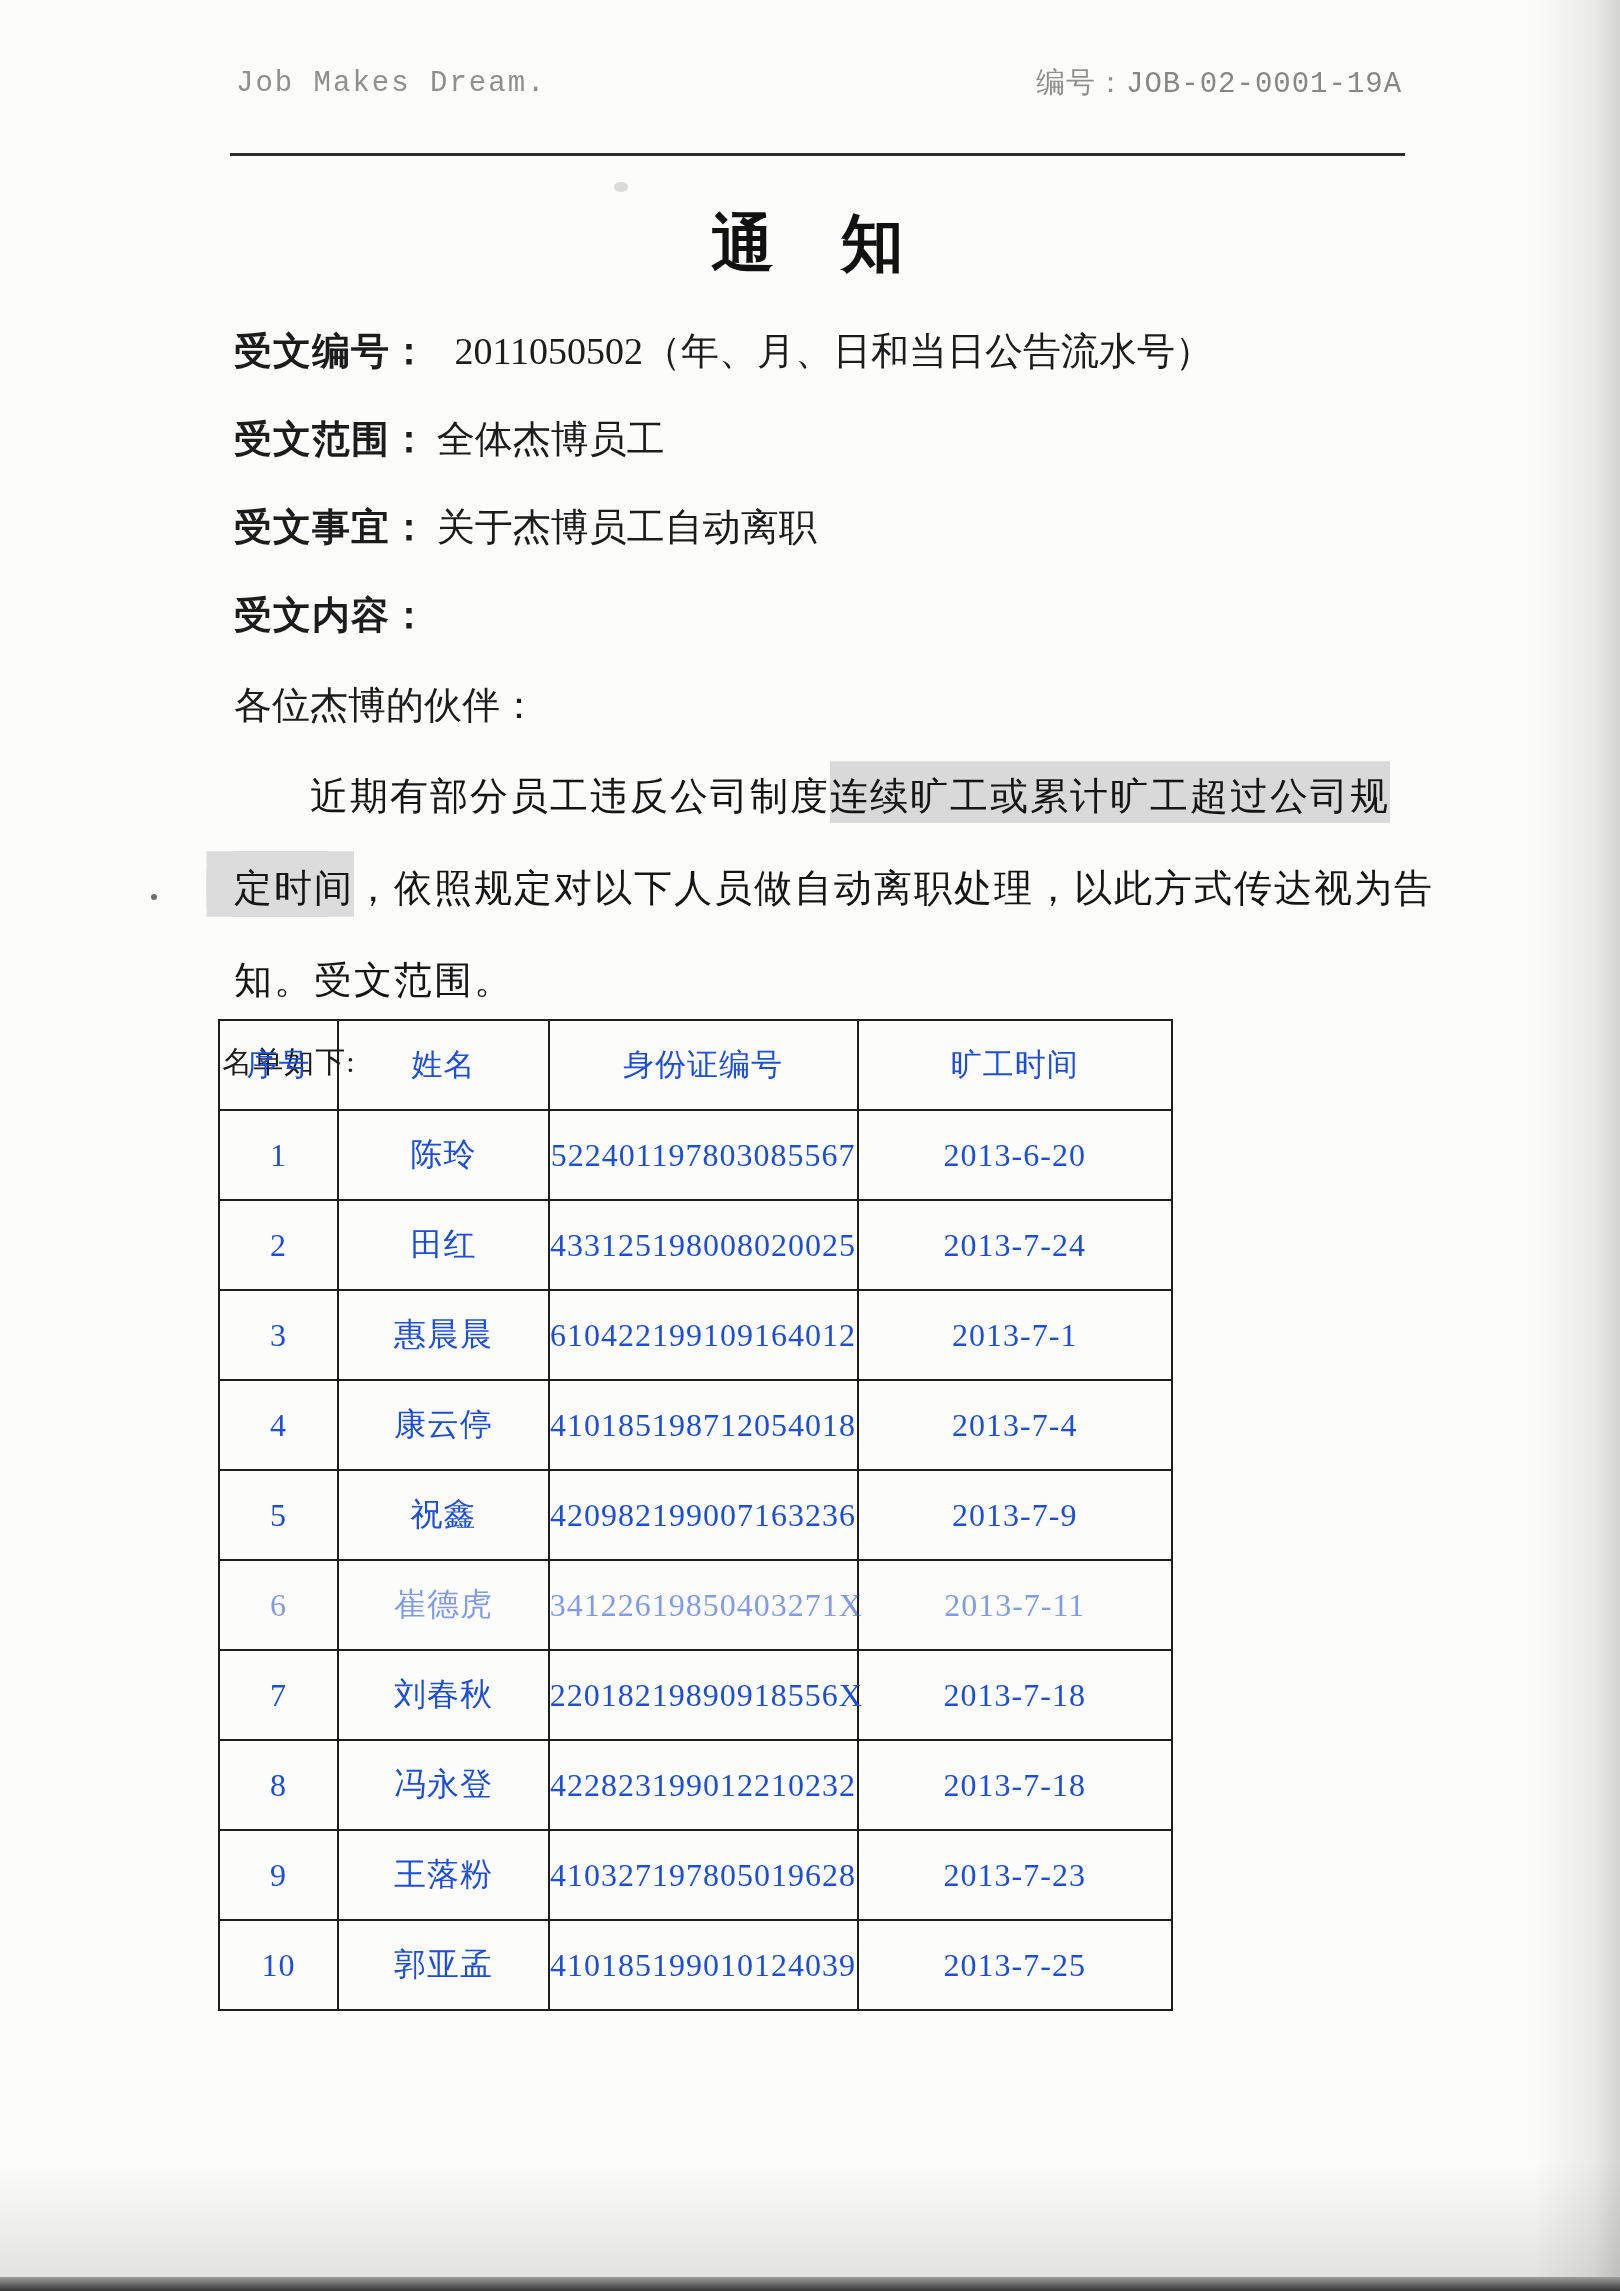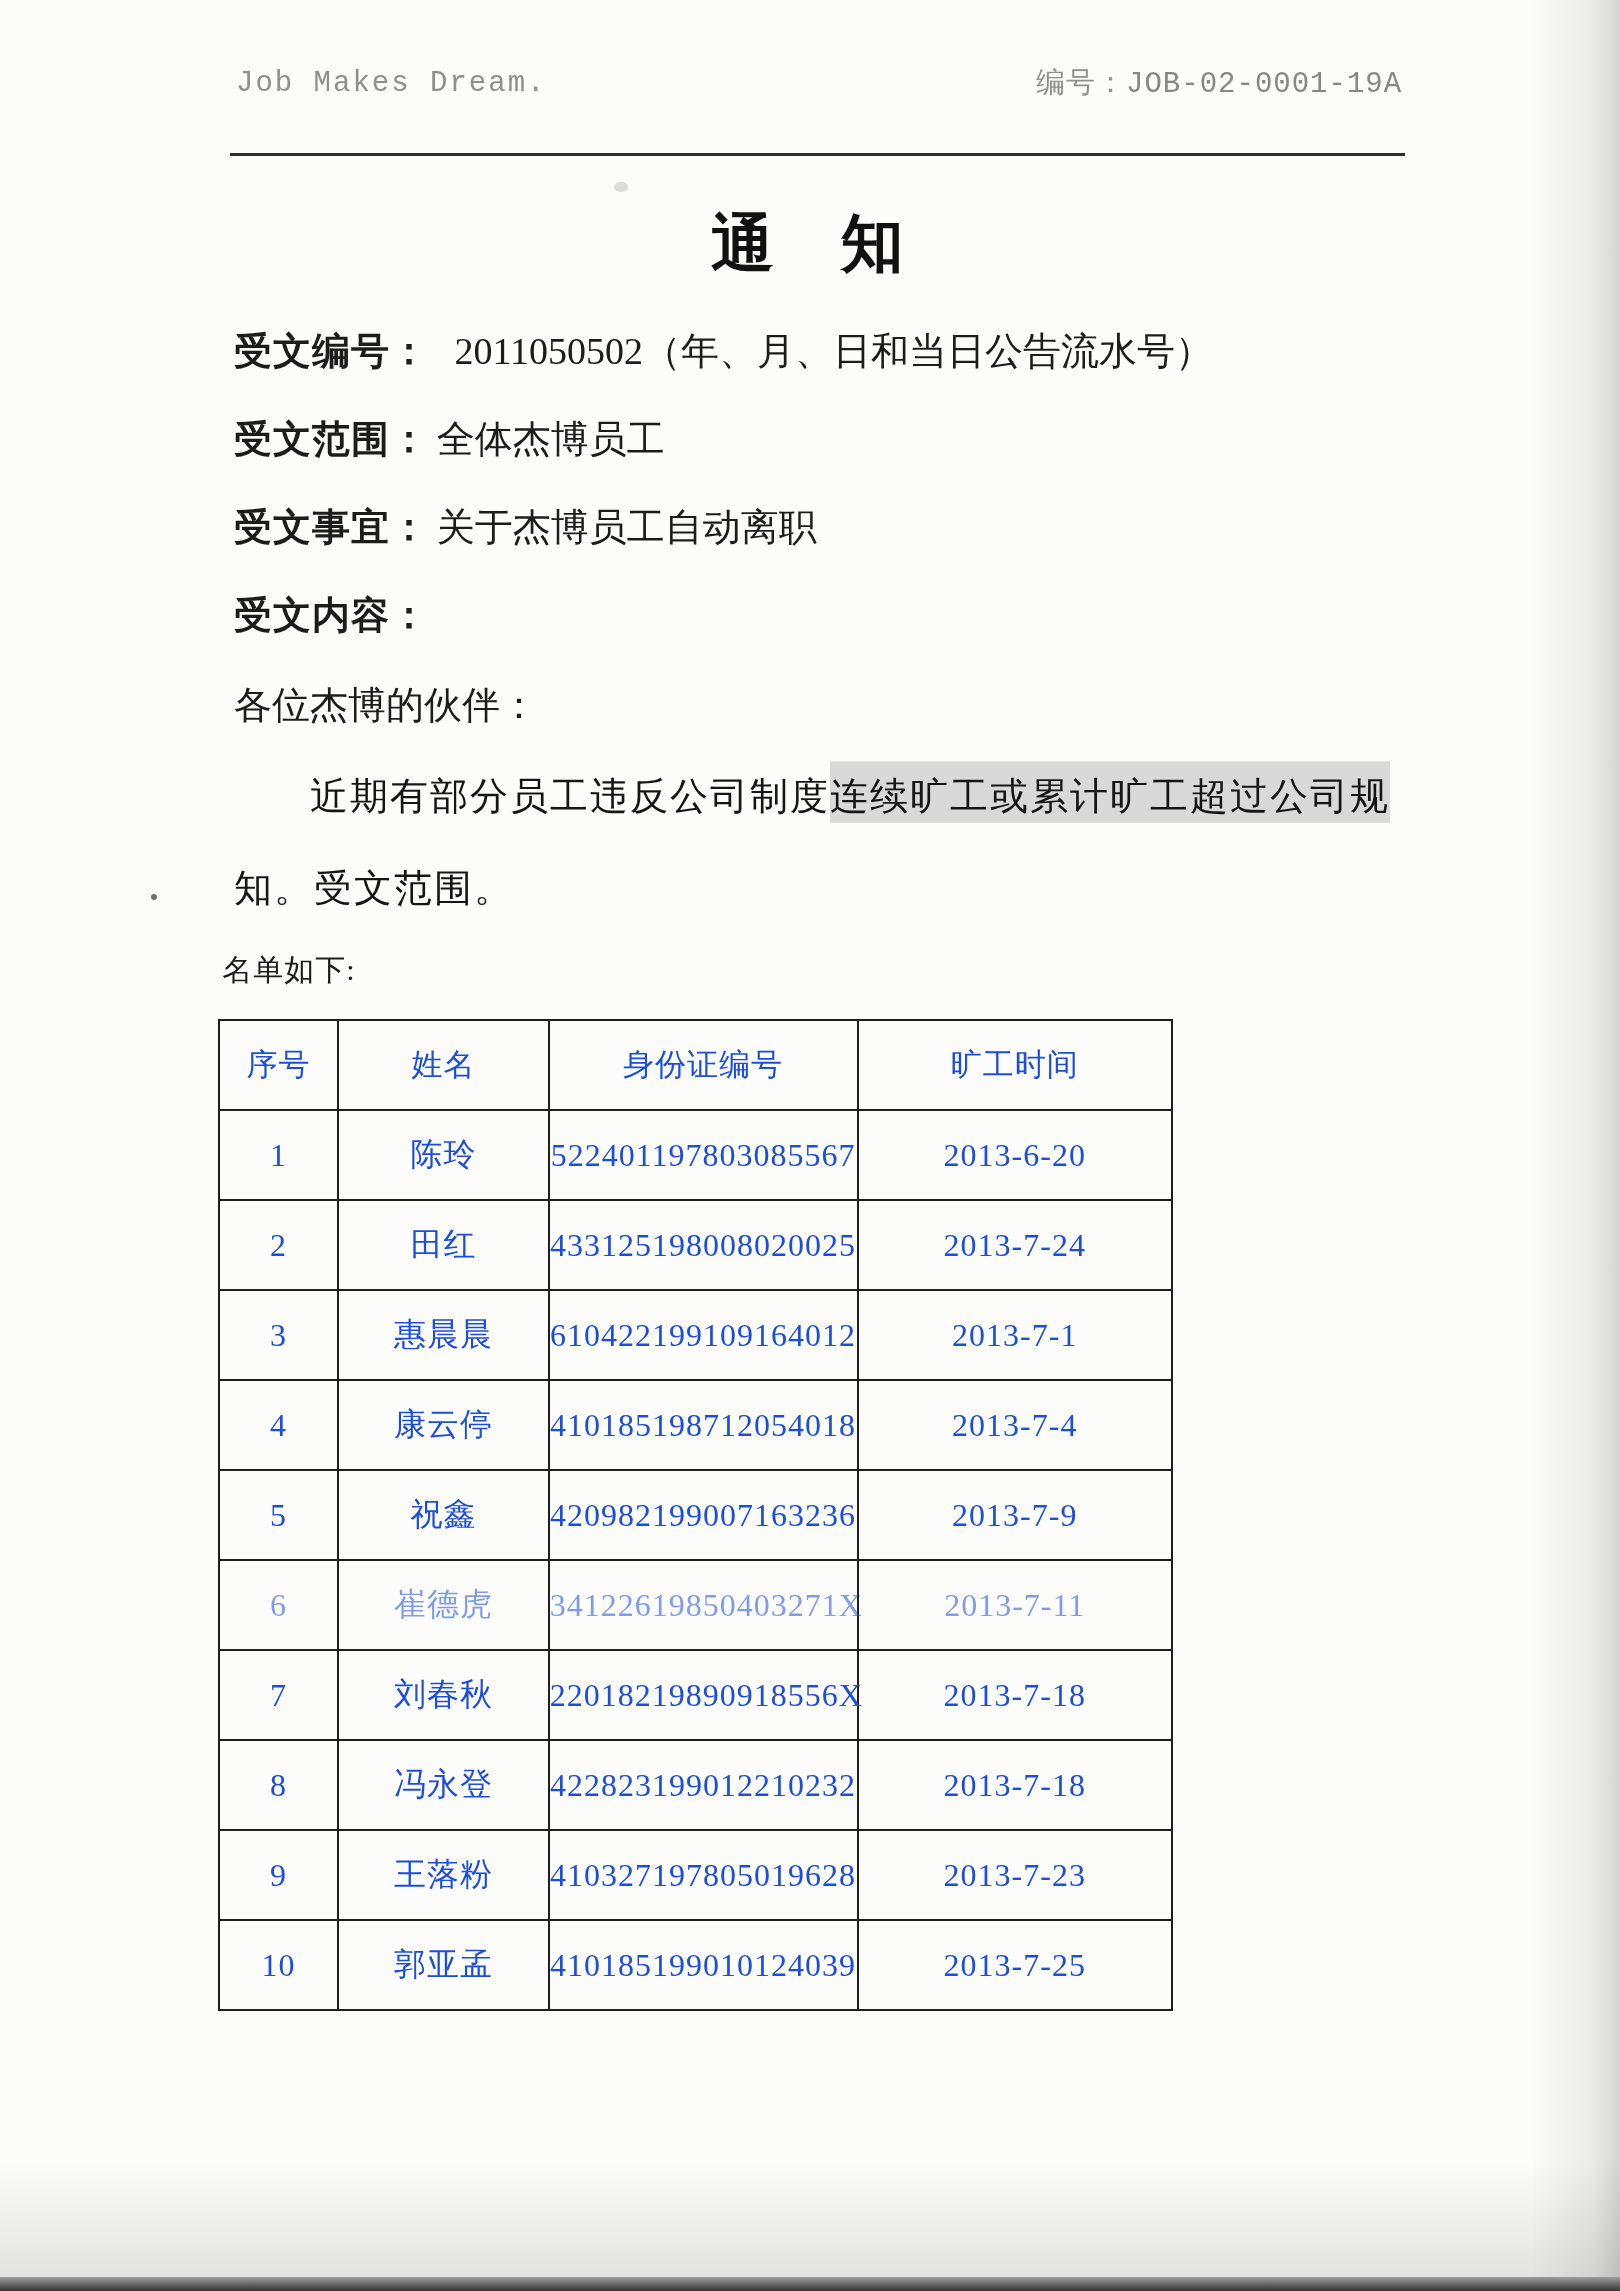--- a/index.html
+++ b/index.html
@@ -114,20 +114,21 @@
       <span class="lbl">受文事宜：</span><span class="val">关于杰博员工自动离职</span>
     </div>
     <div class="field">
       <span class="lbl">受文内容：</span>
     </div>
 
     <div class="salutation">各位杰博的伙伴：</div>
 
     <div class="para">
       <div class="line indent"><span>近期有部分员工违反公司制度</span><span class="hl">连续旷工或累计旷工超过公司规</span></div>
+      <div class="line"><span class="hl2">定时间</span><span>，依照规定对以下人员做自动离职处理，以此方式传达视为告</span></div>
       <div class="line"><span>知。受文范围。</span></div>
     </div>
 
     <div class="list-label">名单如下:</div>
 
   </div>
 
   <table class="roster">
     <colgroup>
         <col class="c1">

